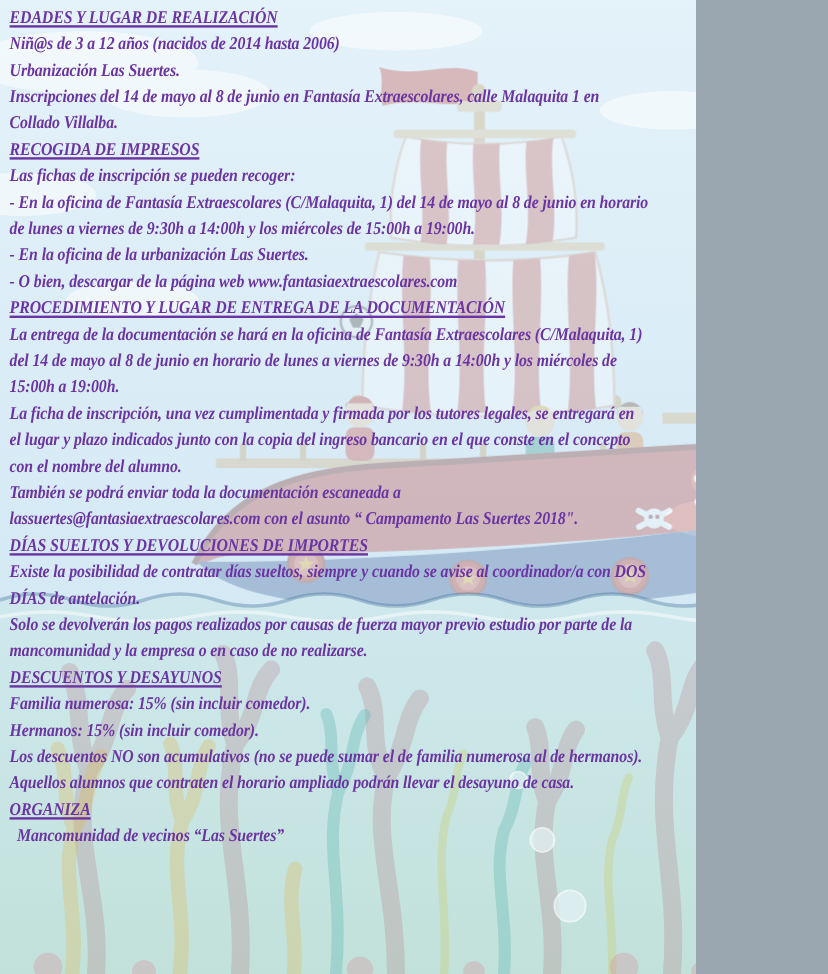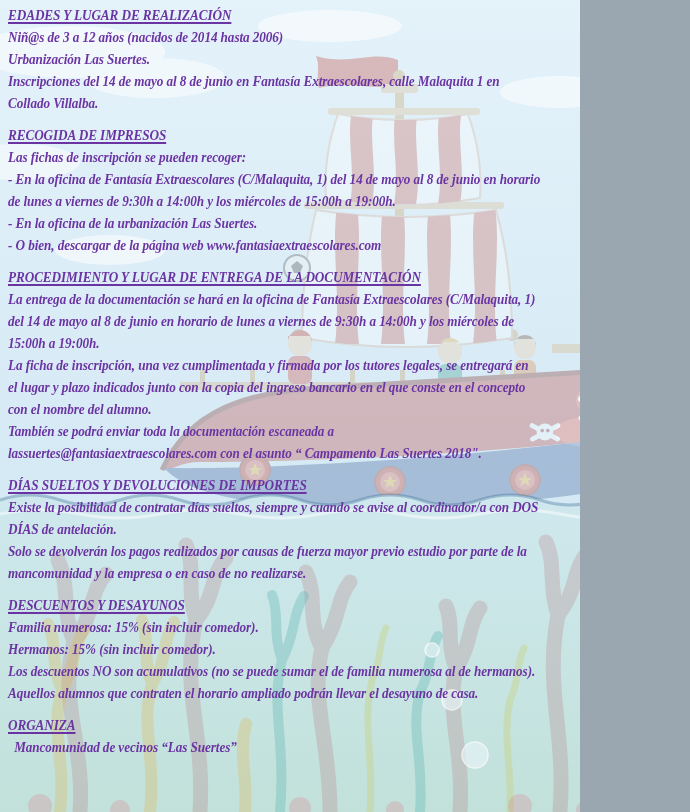--- a/index.html
+++ b/index.html
@@ -3,21 +3,21 @@
 <meta charset="utf-8">
 <style>
   html,body{margin:0;padding:0;background:#9aa7b0;}
   .page{
     position:relative;width:580px;height:812px;overflow:hidden;
     background:linear-gradient(180deg,#e4f2fa 0%,#d6eaf5 55%,#cfe7f0 100%);
     font-family:Liberation Serif, serif;
   }
   .bg{position:absolute;left:0;top:0;}
   .content{position:absolute;left:0;top:0;width:690px;padding:4px 0 0 8px;box-sizing:border-box;}
-  .sec{margin-top:10px;}
+  .sec{}
   .sec:first-child{margin-top:0;}
   .sec.big-gap{margin-top:24px;}
   .heading,.line{
     color:#6b34a3;
     font-style:italic;font-weight:bold;font-size:15px;line-height:22px;
     white-space:nowrap;letter-spacing:-.1px;
     transform:scaleX(.88);transform-origin:0 50%;
   }
   .heading{text-decoration:underline;text-decoration-thickness:1.5px;text-underline-offset:2px;}
   .sec.indent .line{padding-left:7px;}

